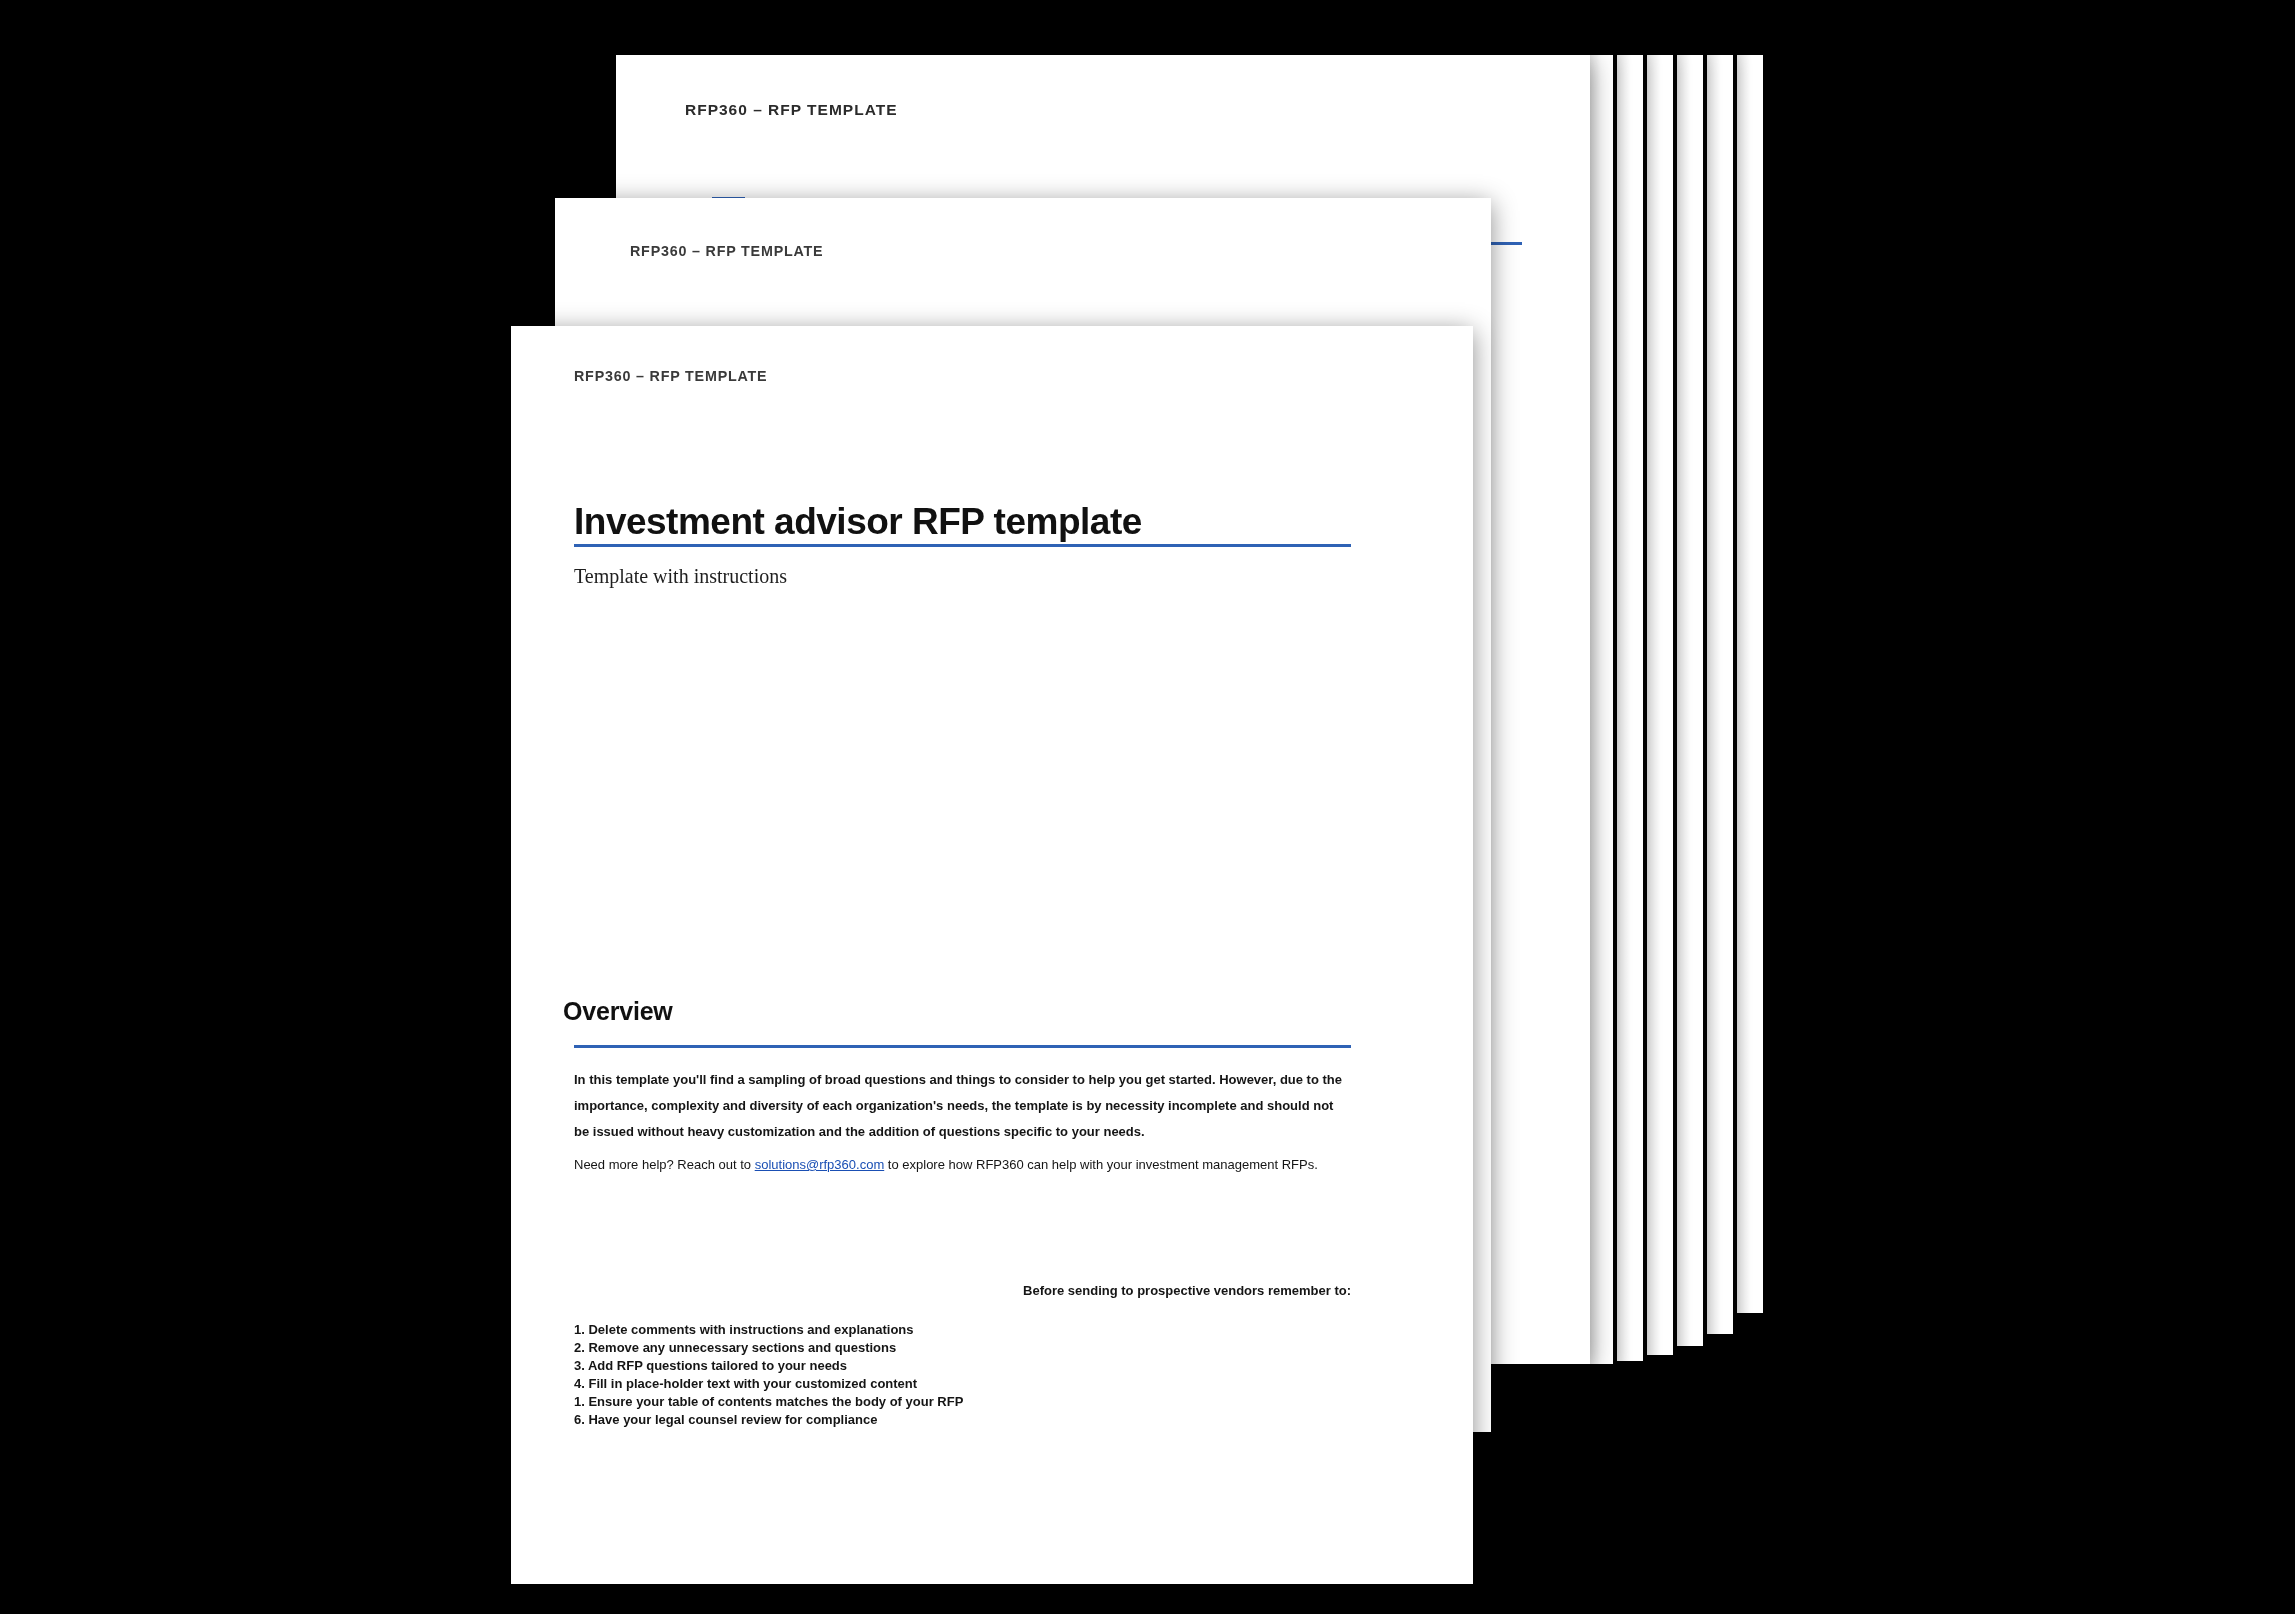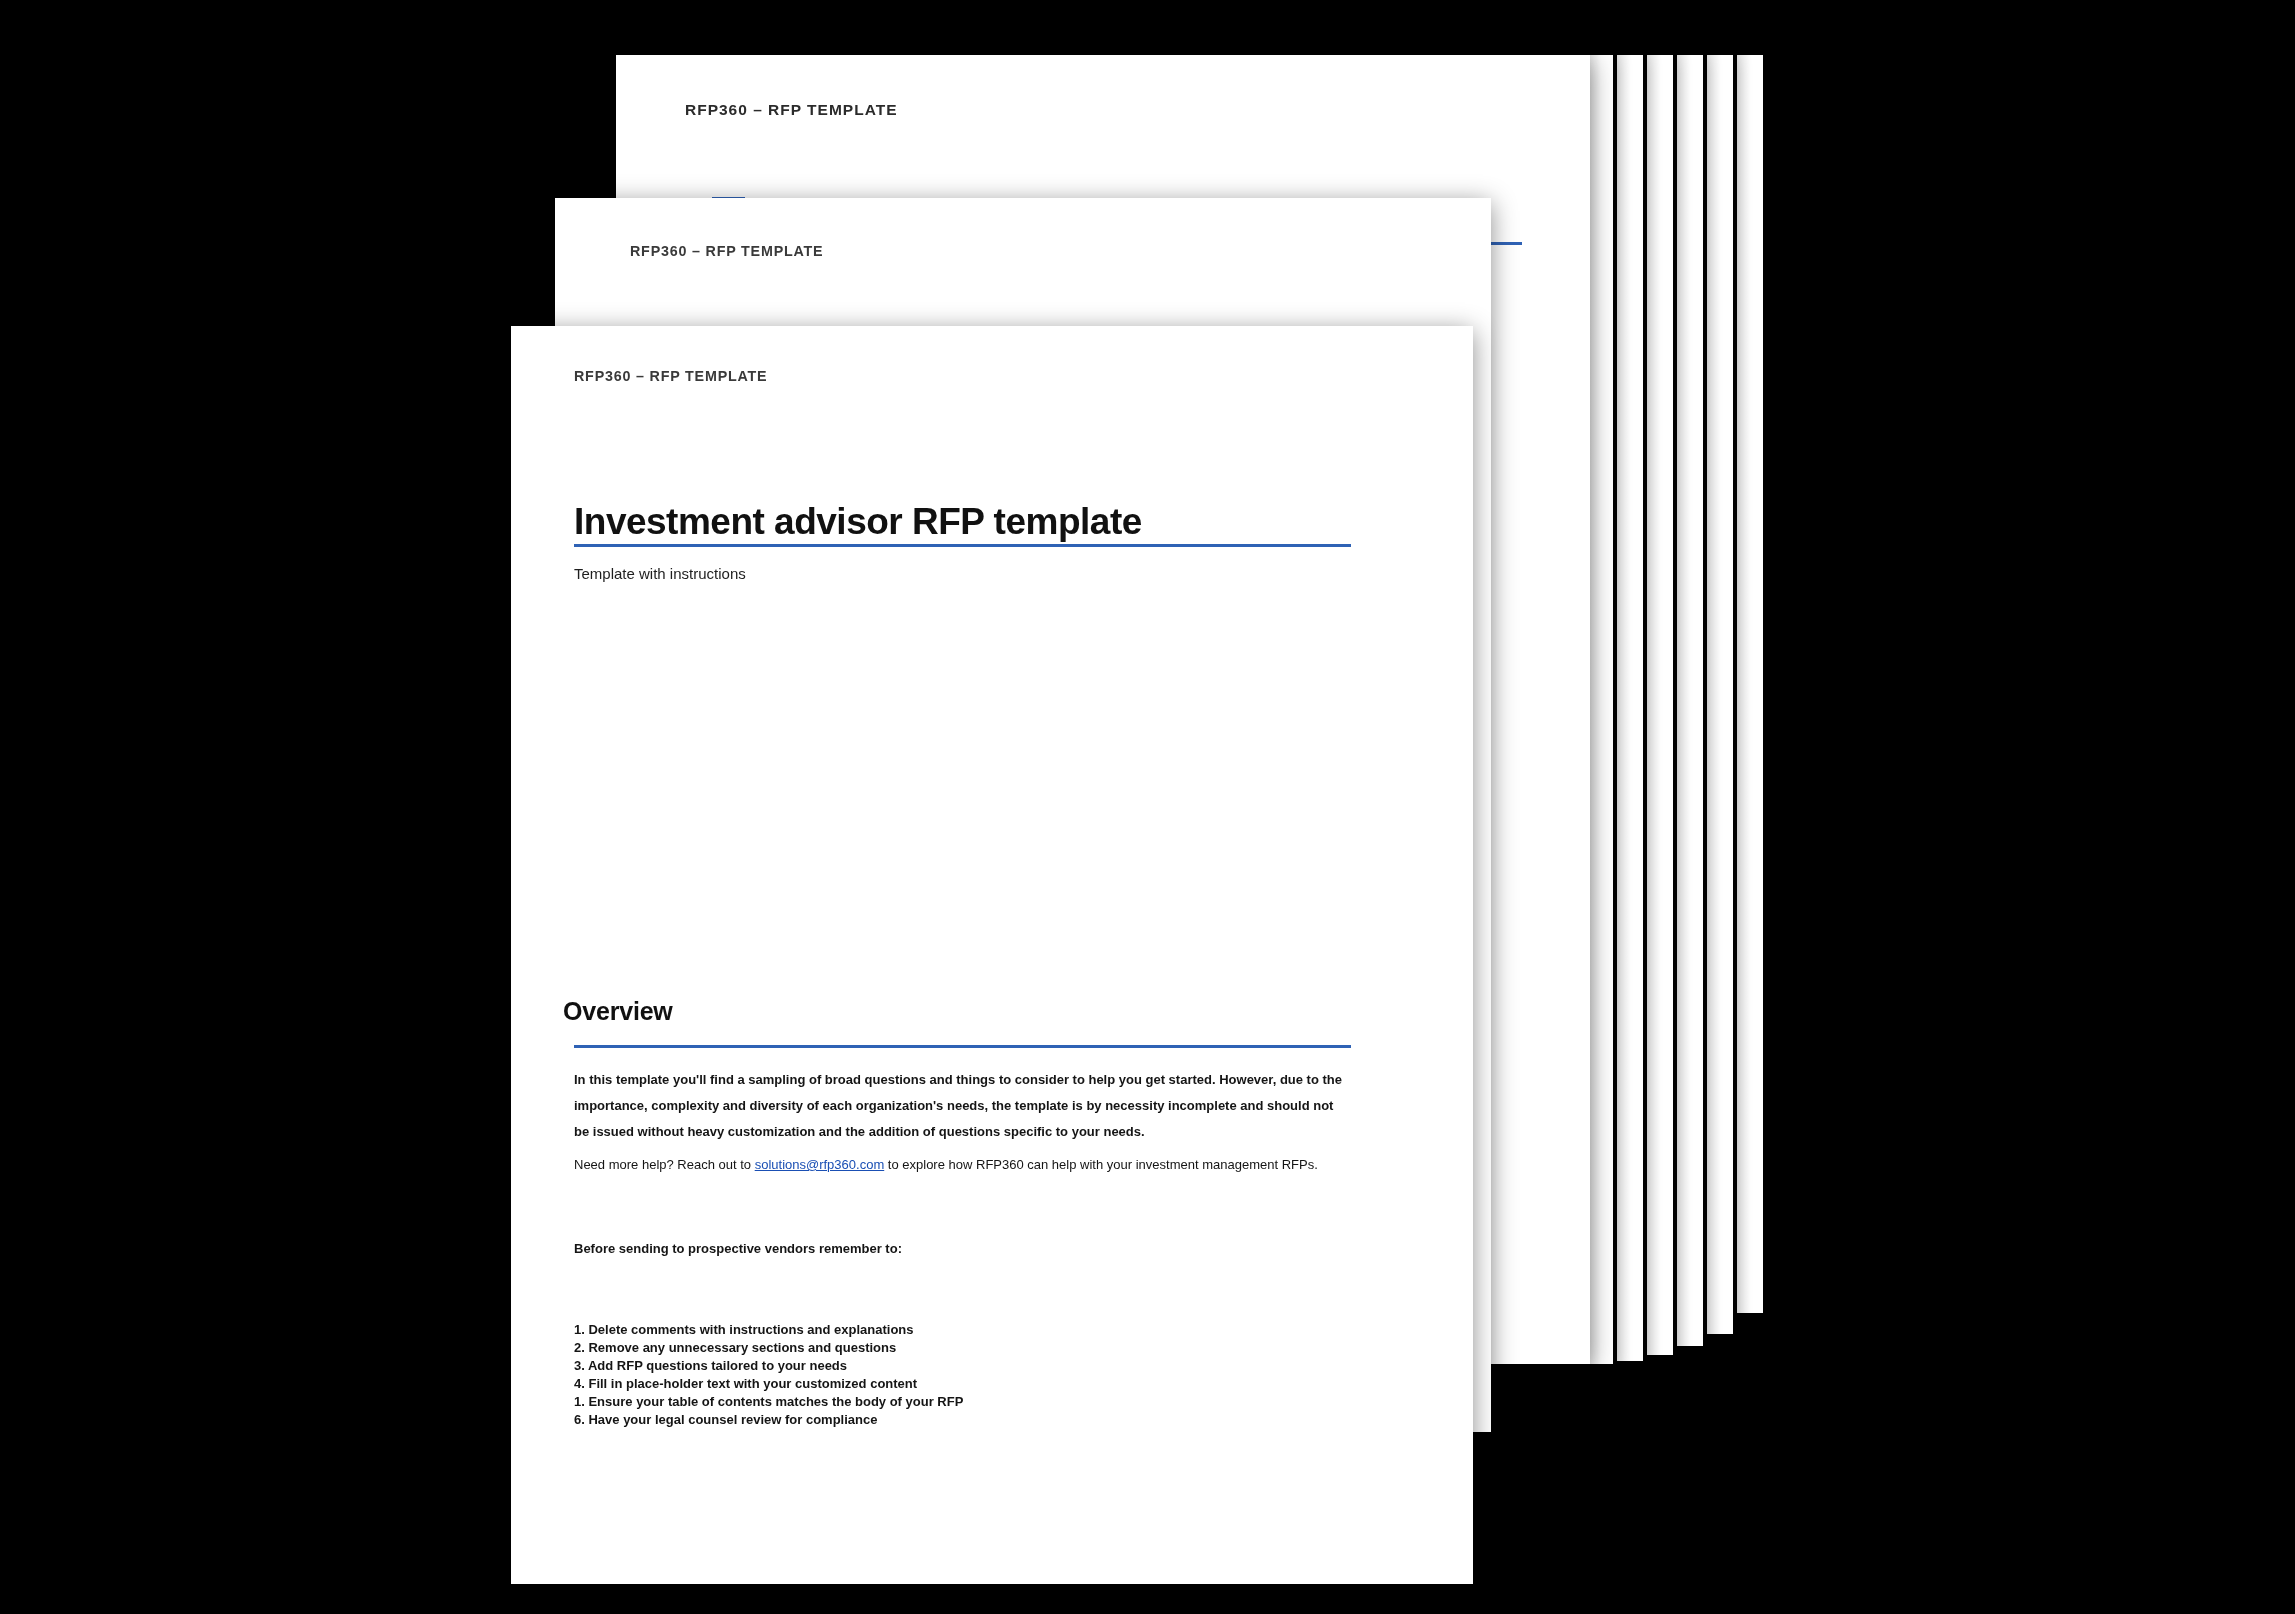--- a/index.html
+++ b/index.html
@@ -95,24 +95,25 @@
     white-space: nowrap;
     margin-top: 12px;
   }
   .rule-blue {
     position: absolute;
     height: 3px;
     background: #2f62b5;
   }
   .subtitle {
     position: absolute;
-    font-size: 15px;
+    font-size: 20px;
     color: #1e1e1e;
     font-weight: 500;
     white-space: nowrap;
+    font-family: Liberation Serif, serif;
   }
   .h2 {
     position: absolute;
     font-size: 25px;
     font-weight: 700;
     color: #111111;
     letter-spacing: -0.2px;
     white-space: nowrap;
   }
   .body-block {
@@ -201,21 +202,21 @@
 
     <div class="rule-blue" style="left:63px; top:719px; width:777px;"></div>
 
     <div class="body-block blurred" style="left:63px; top:741px; width:777px;">In this template you'll find a sampling of broad questions and things to consider to help you get started. However, due to the importance, complexity and diversity of each organization's needs, the template is by necessity incomplete and should not be issued without heavy customization and the addition of questions specific to your needs.</div>
 
     <div class="body-block reg blurred" style="left:63px; top:826px; width:777px;">
       <span>Need more help? Reach out to </span><a class="link" href="#">solutions@rfp360.com</a><span> to explore how RFP360 can help with your investment management RFPs.</span>
     </div>
 
 
-    <div class="body-block blurred" style="left:63px; top:910px; width:777px;">Before sending to prospective vendors remember to:</div>
+    <div class="body-block blurred" style="left:63px; top:952px; width:777px;text-align:right;">Before sending to prospective vendors remember to:</div>
 
     <div class="list-block blurred" style="left:63px; top:995px; width:777px;">
       <div>1. Delete comments with instructions and explanations</div>
       <div>2. Remove any unnecessary sections and questions</div>
       <div>3. Add RFP questions tailored to your needs</div>
       <div>4. Fill in place-holder text with your customized content</div>
       <div>1. Ensure your table of contents matches the body of your RFP</div>
       <div>6. Have your legal counsel review for compliance</div>
     </div>
   </div>

